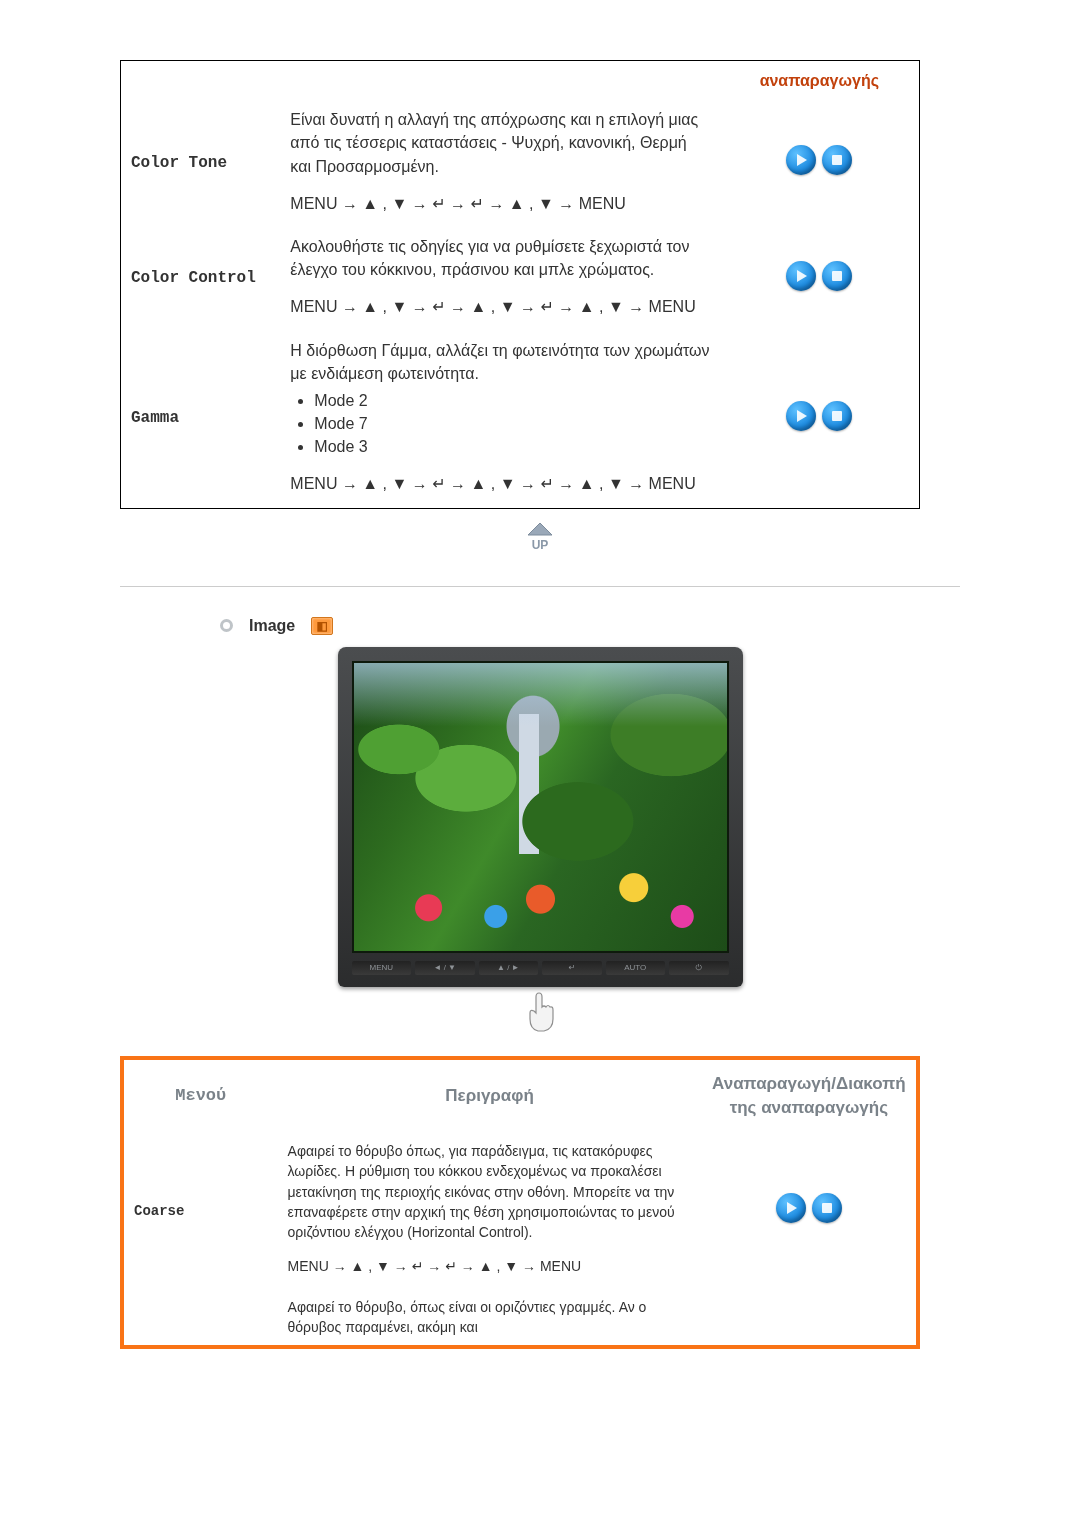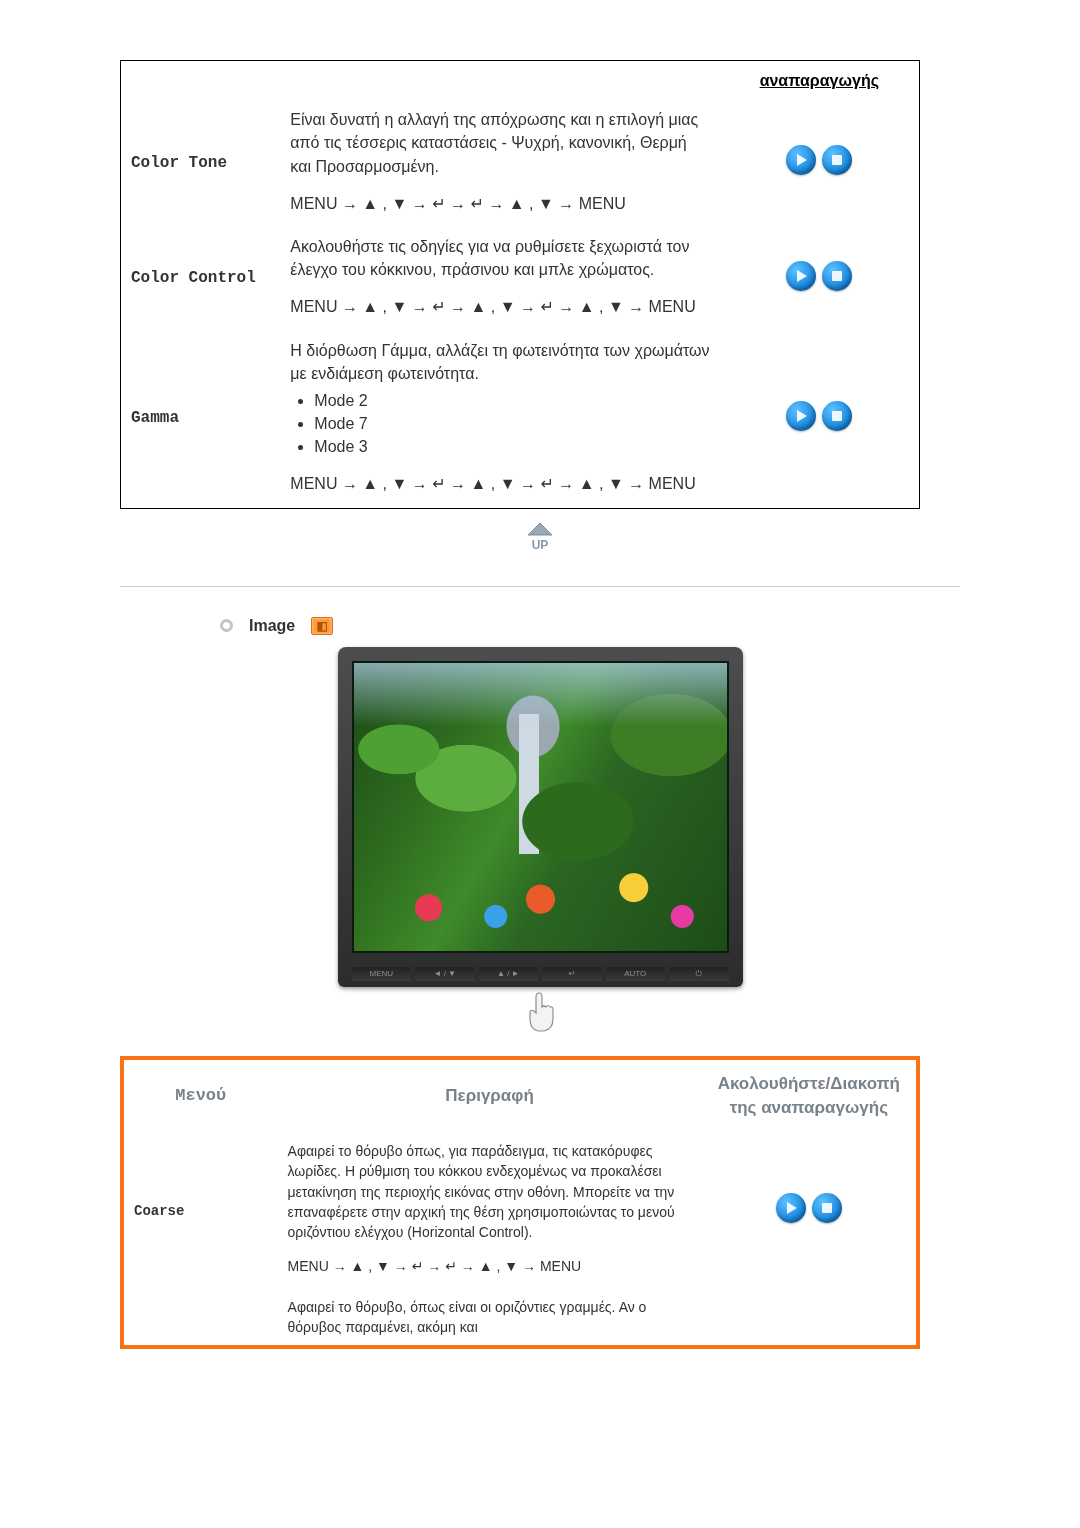--- a/index.html
+++ b/index.html
@@ -27,24 +27,23 @@
     vertical-align: middle;
     padding: 8px 10px;
     font-size: 16px;
     line-height: 1.45;
   }
   .menu-col { width: 160px; font-weight: bold; font-family: Liberation Mono, monospace; }
   .desc-col { width: 440px; }
   .play-col { width: 200px; text-align: center; }
   .header-top {
     text-align: center;
-    color: #000000;
+    color: #c2410c;
     font-weight: bold;
     font-size: 17px;
-    text-decoration: underline;
   }
   .nav-seq { margin-top: 14px; margin-bottom:4px; }
   .mode-list { list-style: disc; margin: 4px 0 4px 24px; padding: 0; }
   .play-icons { display: inline-flex; gap: 6px; justify-content:center; }
   .play-btn, .stop-btn {
     width: 30px; height: 30px;
     border-radius: 50%;
     background: radial-gradient(circle at 35% 30%, #5ec1ff, #1d8be0 60%, #0a5fa8);
     box-shadow: inset -2px -3px 4px rgba(0,0,0,.25), 0 1px 2px rgba(0,0,0,.3);
     position: relative;
@@ -135,21 +134,21 @@
       radial-gradient(ellipse at 85% 25%, #3d7d26 0 60px, transparent 61px),
       radial-gradient(ellipse at 30% 40%, #5cad3d 0 50px, transparent 51px),
       radial-gradient(ellipse at 60% 55%, #2c6a1e 0 55px, transparent 56px);
     mix-blend-mode: normal;
   }
   .monitor .btn-row {
     position:absolute;
     left:14px; right:14px; bottom:6px;
     height: 20px;
     display:flex; gap:4px;
-    align-items:flex-end;
+    align-items:flex-start;
   }
   .monitor .btn-row .mb {
     flex:1;
     height: 14px;
     background: linear-gradient(#222,#3a3a3a);
     border-radius:2px;
     color:#8e9296;
     font-size:8px;
     text-align:center;
     line-height:14px;
@@ -271,21 +270,21 @@
         <path d="M14 6 Q14 2 17 2 Q20 2 20 6 L20 16 Q22 14 24 16 Q26 13 28 16 Q31 15 31 19 L31 28 Q31 38 22 40 L16 40 Q8 38 8 28 L8 22 Q8 18 12 20 L14 22 Z" fill="#f3f3f3" stroke="#8f8f8f" stroke-width="1.2"></path>
       </svg>
     </div>
   </div>
 
   <table class="bottom-table">
     <tbody>
         <tr class="bottom-header">
       <td class="menu-col">Μενού</td>
       <td class="desc-col">Περιγραφή</td>
-      <td class="play-col" style="width:220px">Ακολουθήστε/Διακοπή της αναπαραγωγής</td>
+      <td class="play-col" style="width:220px">Αναπαραγωγή/Διακοπή της αναπαραγωγής</td>
     </tr>
     <tr>
       <td class="menu-col">Coarse</td>
       <td class="desc-col">
         <div>Αφαιρεί το θόρυβο όπως, για παράδειγμα, τις κατακόρυφες λωρίδες. Η ρύθμιση του κόκκου ενδεχομένως να προκαλέσει μετακίνηση της περιοχής εικόνας στην οθόνη. Μπορείτε να την επαναφέρετε στην αρχική της θέση χρησιμοποιώντας το μενού οριζόντιου ελέγχου (Horizontal Control).</div>
         <div class="nav-seq sym">MENU → ▲ , ▼ → ↵ → ↵ → ▲ , ▼ → MENU</div>
       </td>
       <td class="play-col">
         <span class="play-icons">
           <span class="play-btn"></span>

